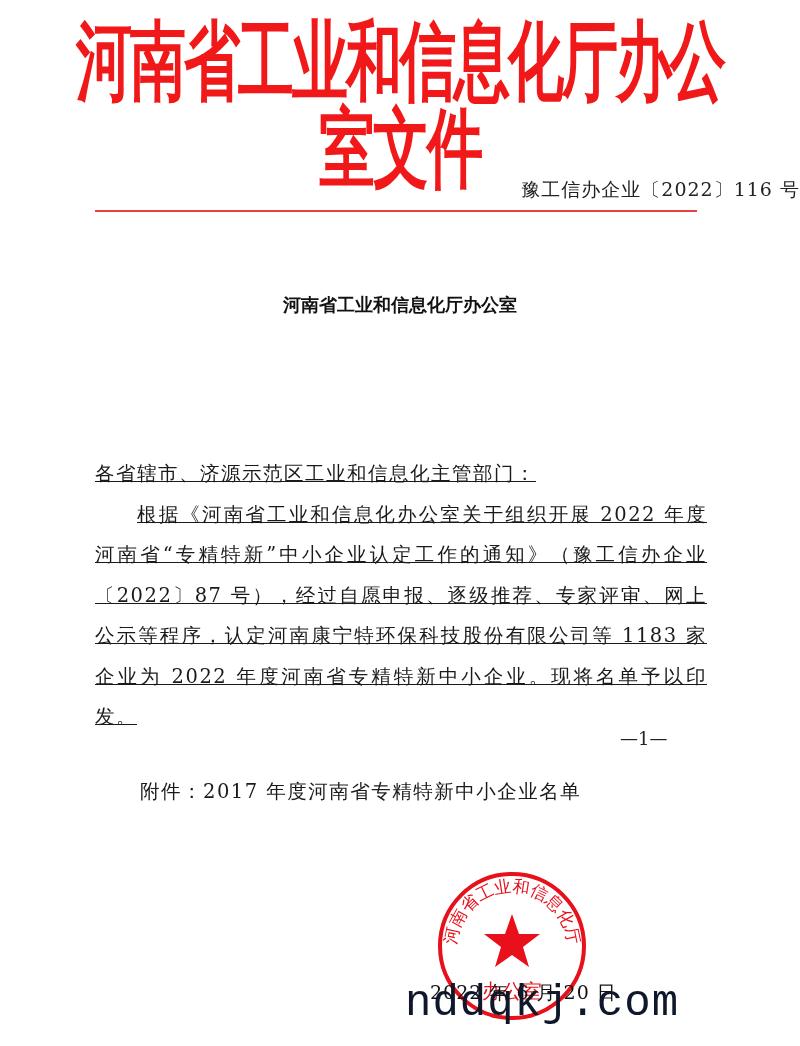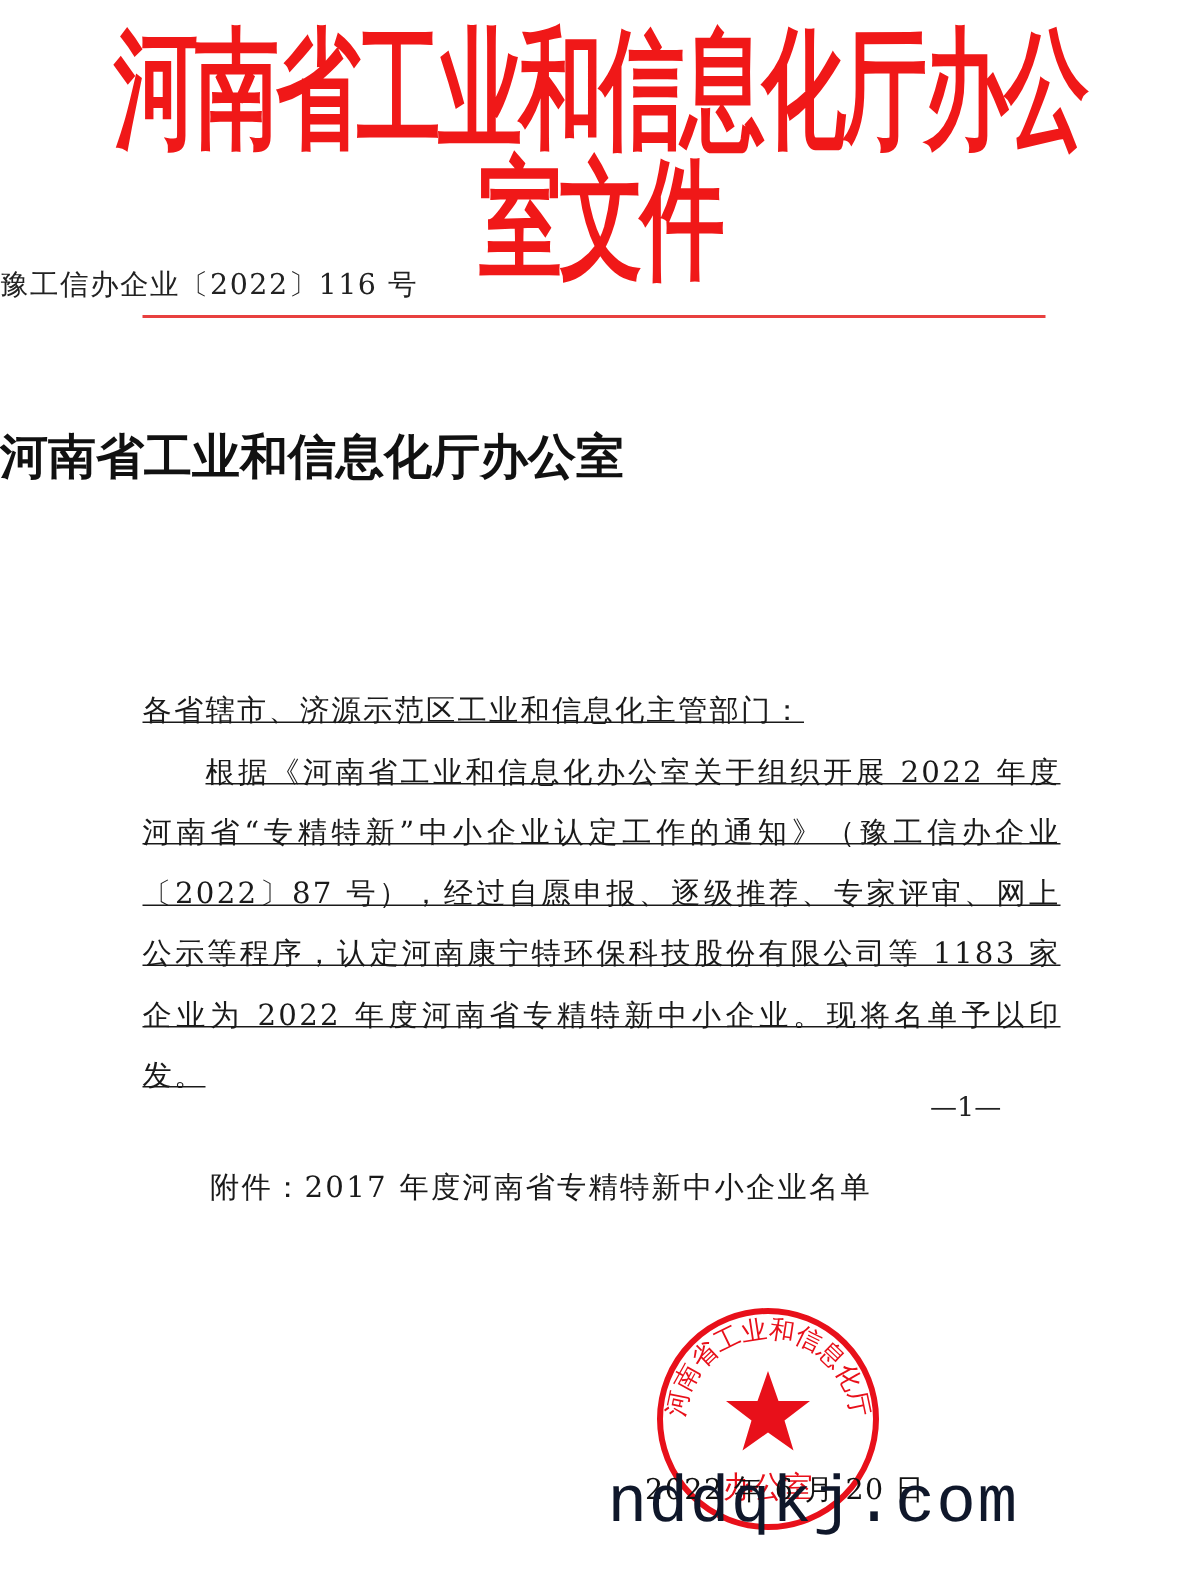--- a/index.html
+++ b/index.html
@@ -4,29 +4,29 @@
 <style>
   html, body { margin: 0; padding: 0; background: #ffffff; }
   body { width: 800px; height: 1046px; position: relative; overflow: hidden; font-family: "DejaVu Serif", "Liberation Serif", serif; color: #1a1a1a; }
   .header-title {
     position: absolute; left: 60px; top: 18px; width: 680px; text-align: center;
     color: #f01818; font-family: "DejaVu Sans", "Liberation Sans", sans-serif;
     font-weight: bold; font-size: 56px; letter-spacing: -2px;
     transform: scaleY(1.55); transform-origin: top center; line-height: 56px;
   }
   .doc-number {
-    position: absolute; left: 0; top: 177px; width: 800px; text-align: left;
+    position: absolute; left: 0; top: 177px; width: 800px; text-align: right;
     font-size: 19px; letter-spacing: 1px; color: #222;
   }
   .red-rule {
     position: absolute; left: 95px; top: 210px; width: 602px; height: 2px; background: #e8403f;
   }
   .title-block {
-    position: absolute; left: 0; top: 284px; width: 800px; 
-    font-weight: bold; font-size: 32px; line-height: 41px; color: #111;
+    position: absolute; left: 0; top: 284px; width: 800px; text-align: center;
+    font-weight: bold; font-size: 18px; line-height: 41px; color: #111;
   }
   .body-text {
     position: absolute; left: 95px; top: 454px; width: 612px;
     font-size: 19.5px; line-height: 40.5px; color: #1a1a1a; text-align: justify; letter-spacing: 1.5px;
   }
   .body-text p { margin: 0; text-decoration: underline; }
   .indent { text-indent: 42px; }
   .page-num {
     position: absolute; left: 620px; top: 728px; font-size: 18px; color: #222;
   }

